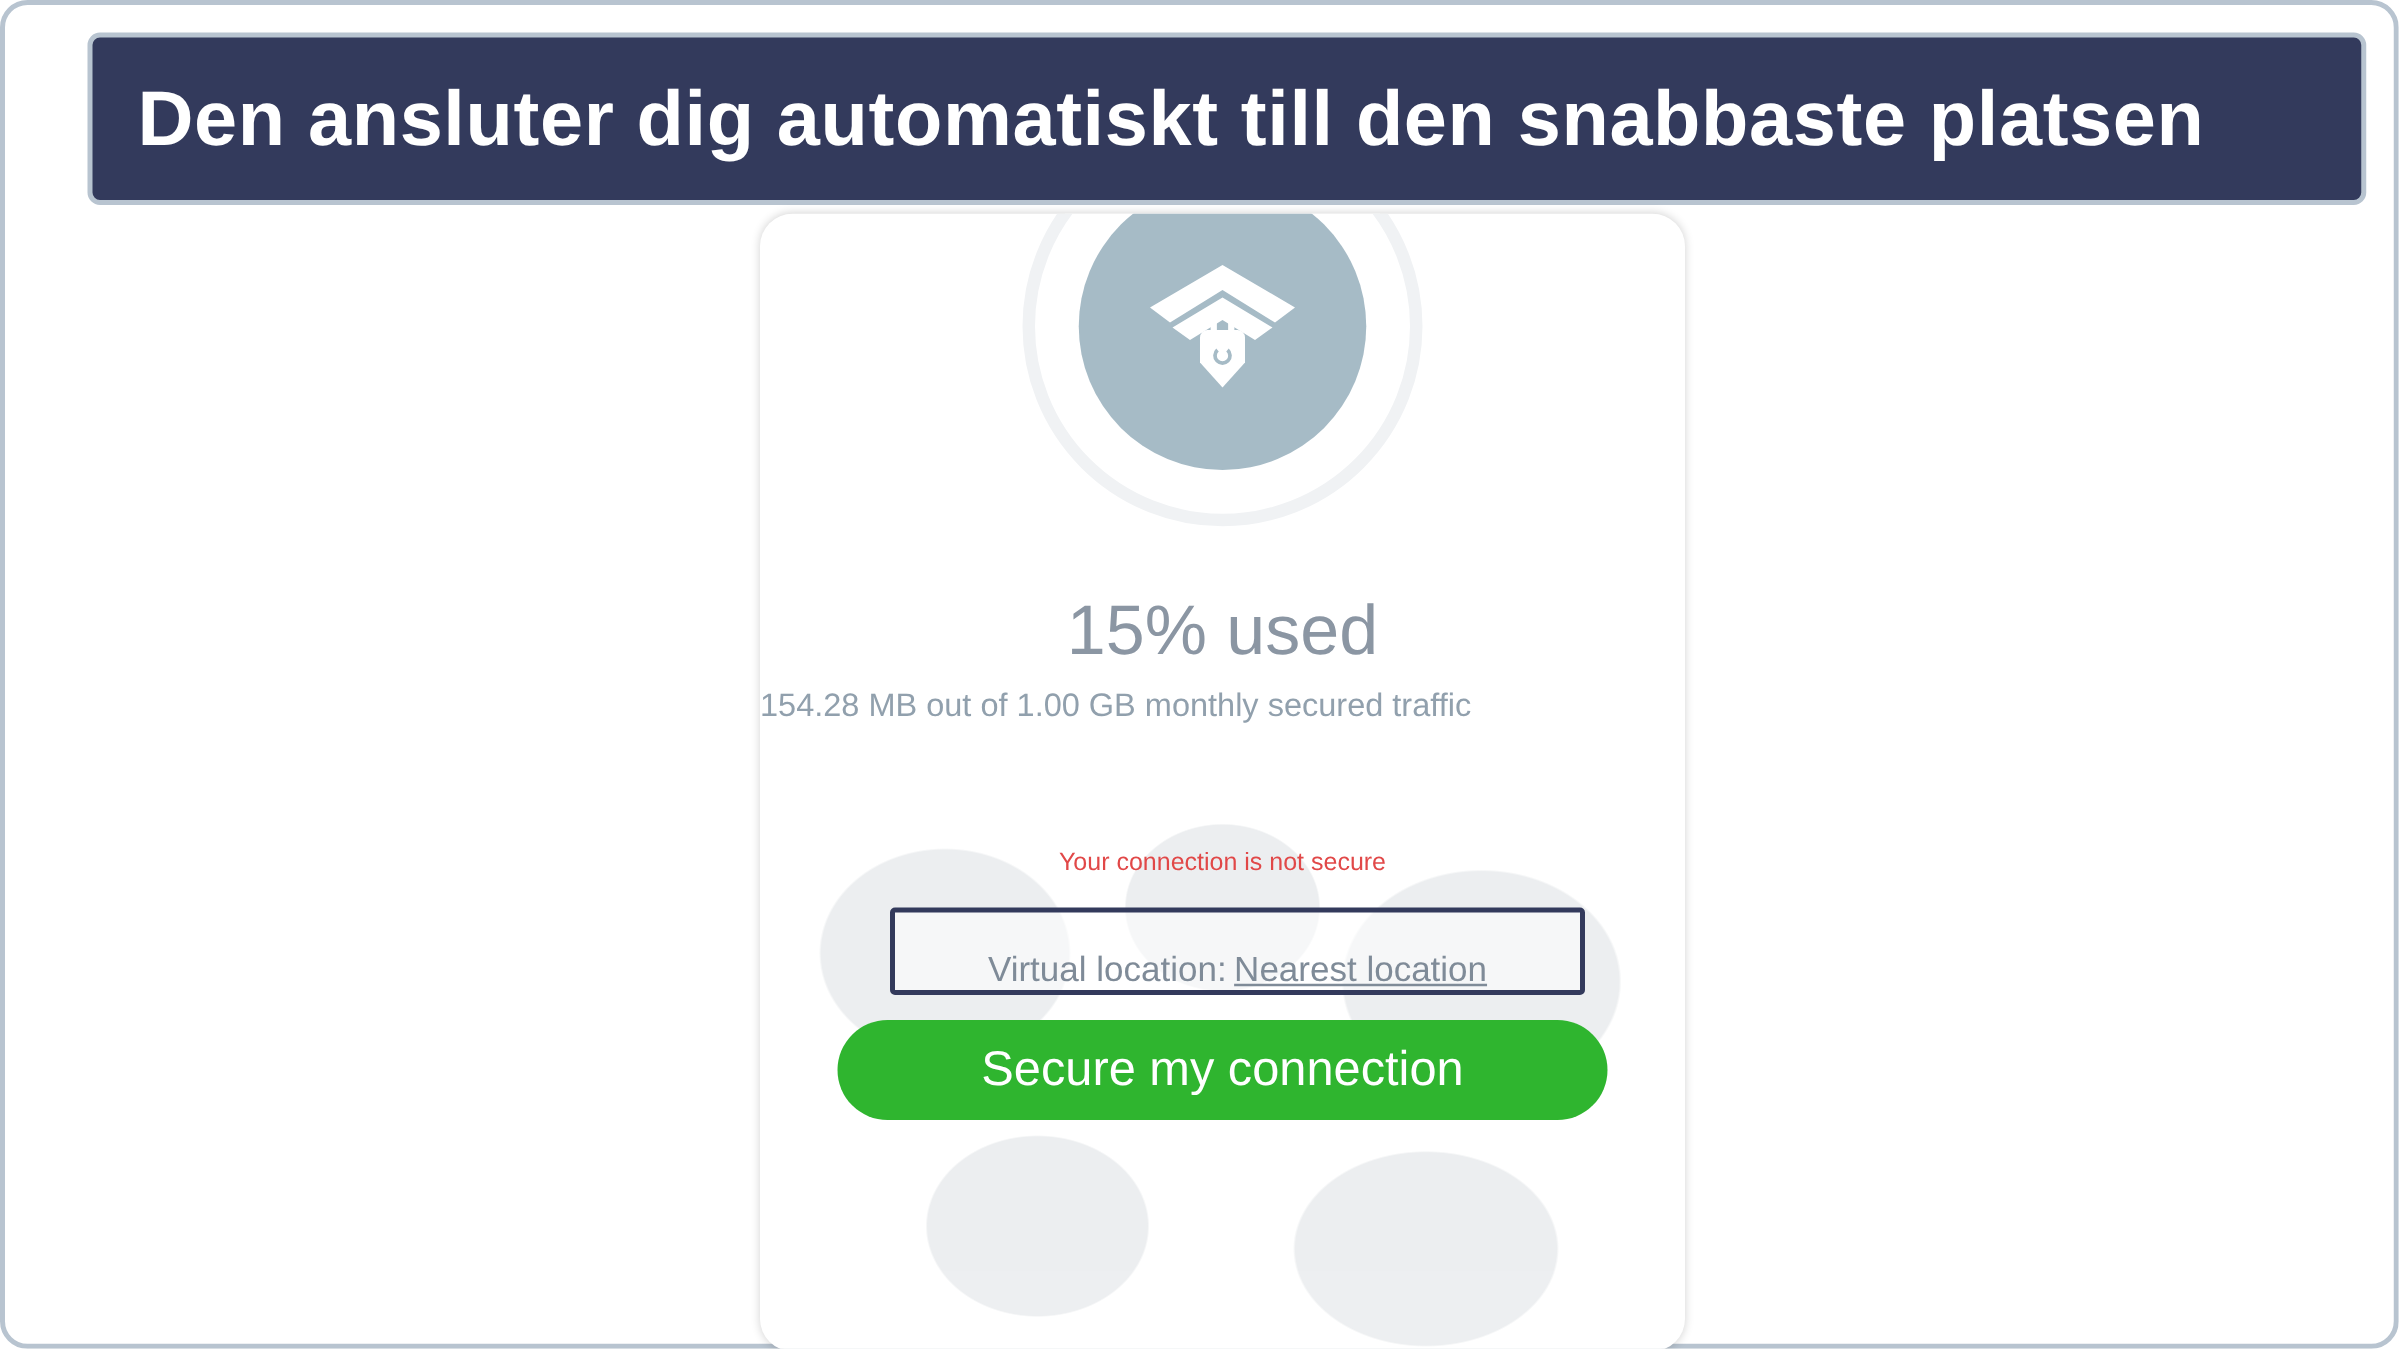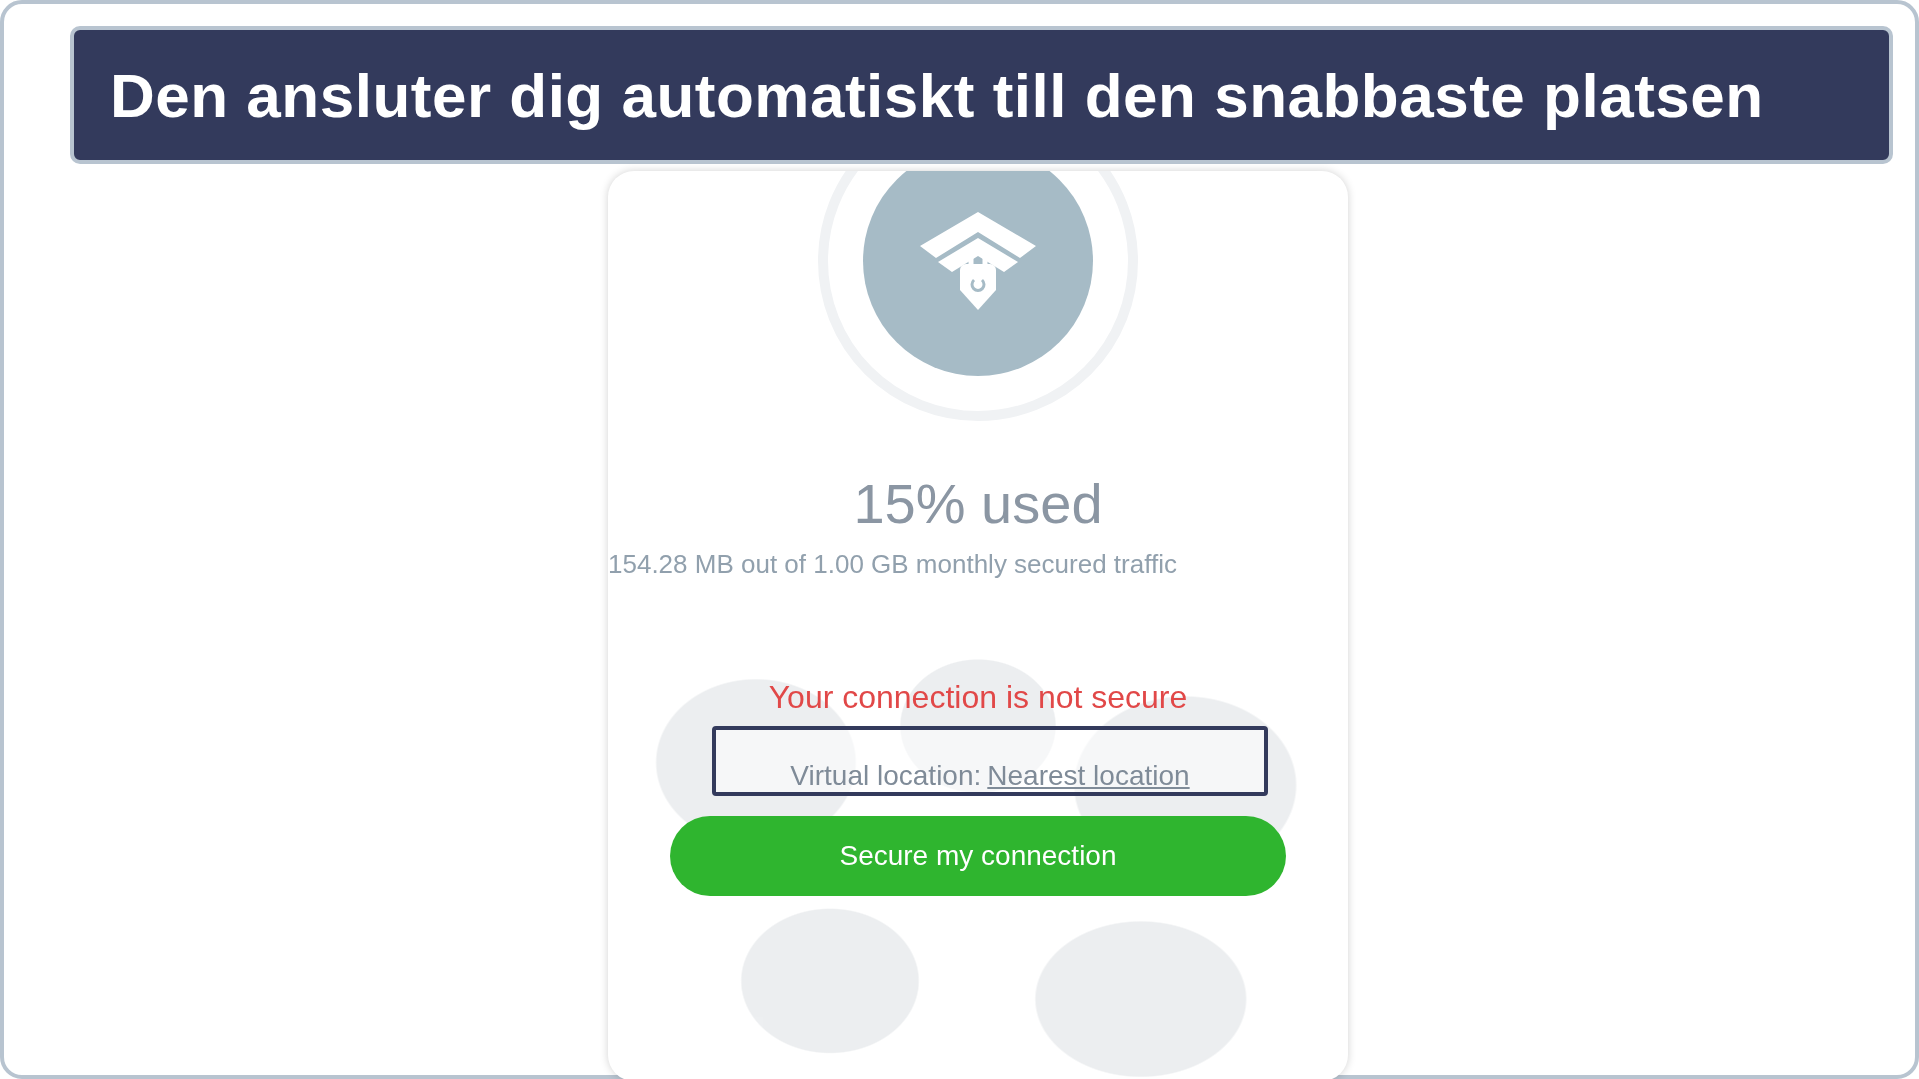--- a/index.html
+++ b/index.html
@@ -112,21 +112,21 @@
       radial-gradient(ellipse 200px 160px at 78% 35%, #6a7a88 0, #6a7a88 55%, transparent 56%),
       radial-gradient(ellipse 160px 130px at 30% 78%, #6a7a88 0, #6a7a88 55%, transparent 56%),
       radial-gradient(ellipse 190px 140px at 72% 82%, #6a7a88 0, #6a7a88 55%, transparent 56%);
   }
   .warning-line {
     position: absolute;
     top: 508px;
     left: 0;
     right: 0;
     text-align: center;
-    font-size: 32px;
+    font-size: 20px;
     color: #e14848;
     font-weight: 400;
   }
   .location-box {
     position: absolute;
     top: 555px;
     left: 104px;
     right: 80px;
     height: 62px;
     border: 4px solid #333a5c;
@@ -144,21 +144,21 @@
   .secure-btn {
     position: absolute;
     top: 645px;
     left: 62px;
     right: 62px;
     height: 80px;
     border: none;
     border-radius: 40px;
     background: #2fb52f;
     color: #ffffff;
-    font-size: 28px;
+    font-size: 39px;
     font-weight: 400;
     cursor: pointer;
     font-family: inherit;
   }
 </style>
 </head>
 <body>
 
 <div class="outer-frame">
 

